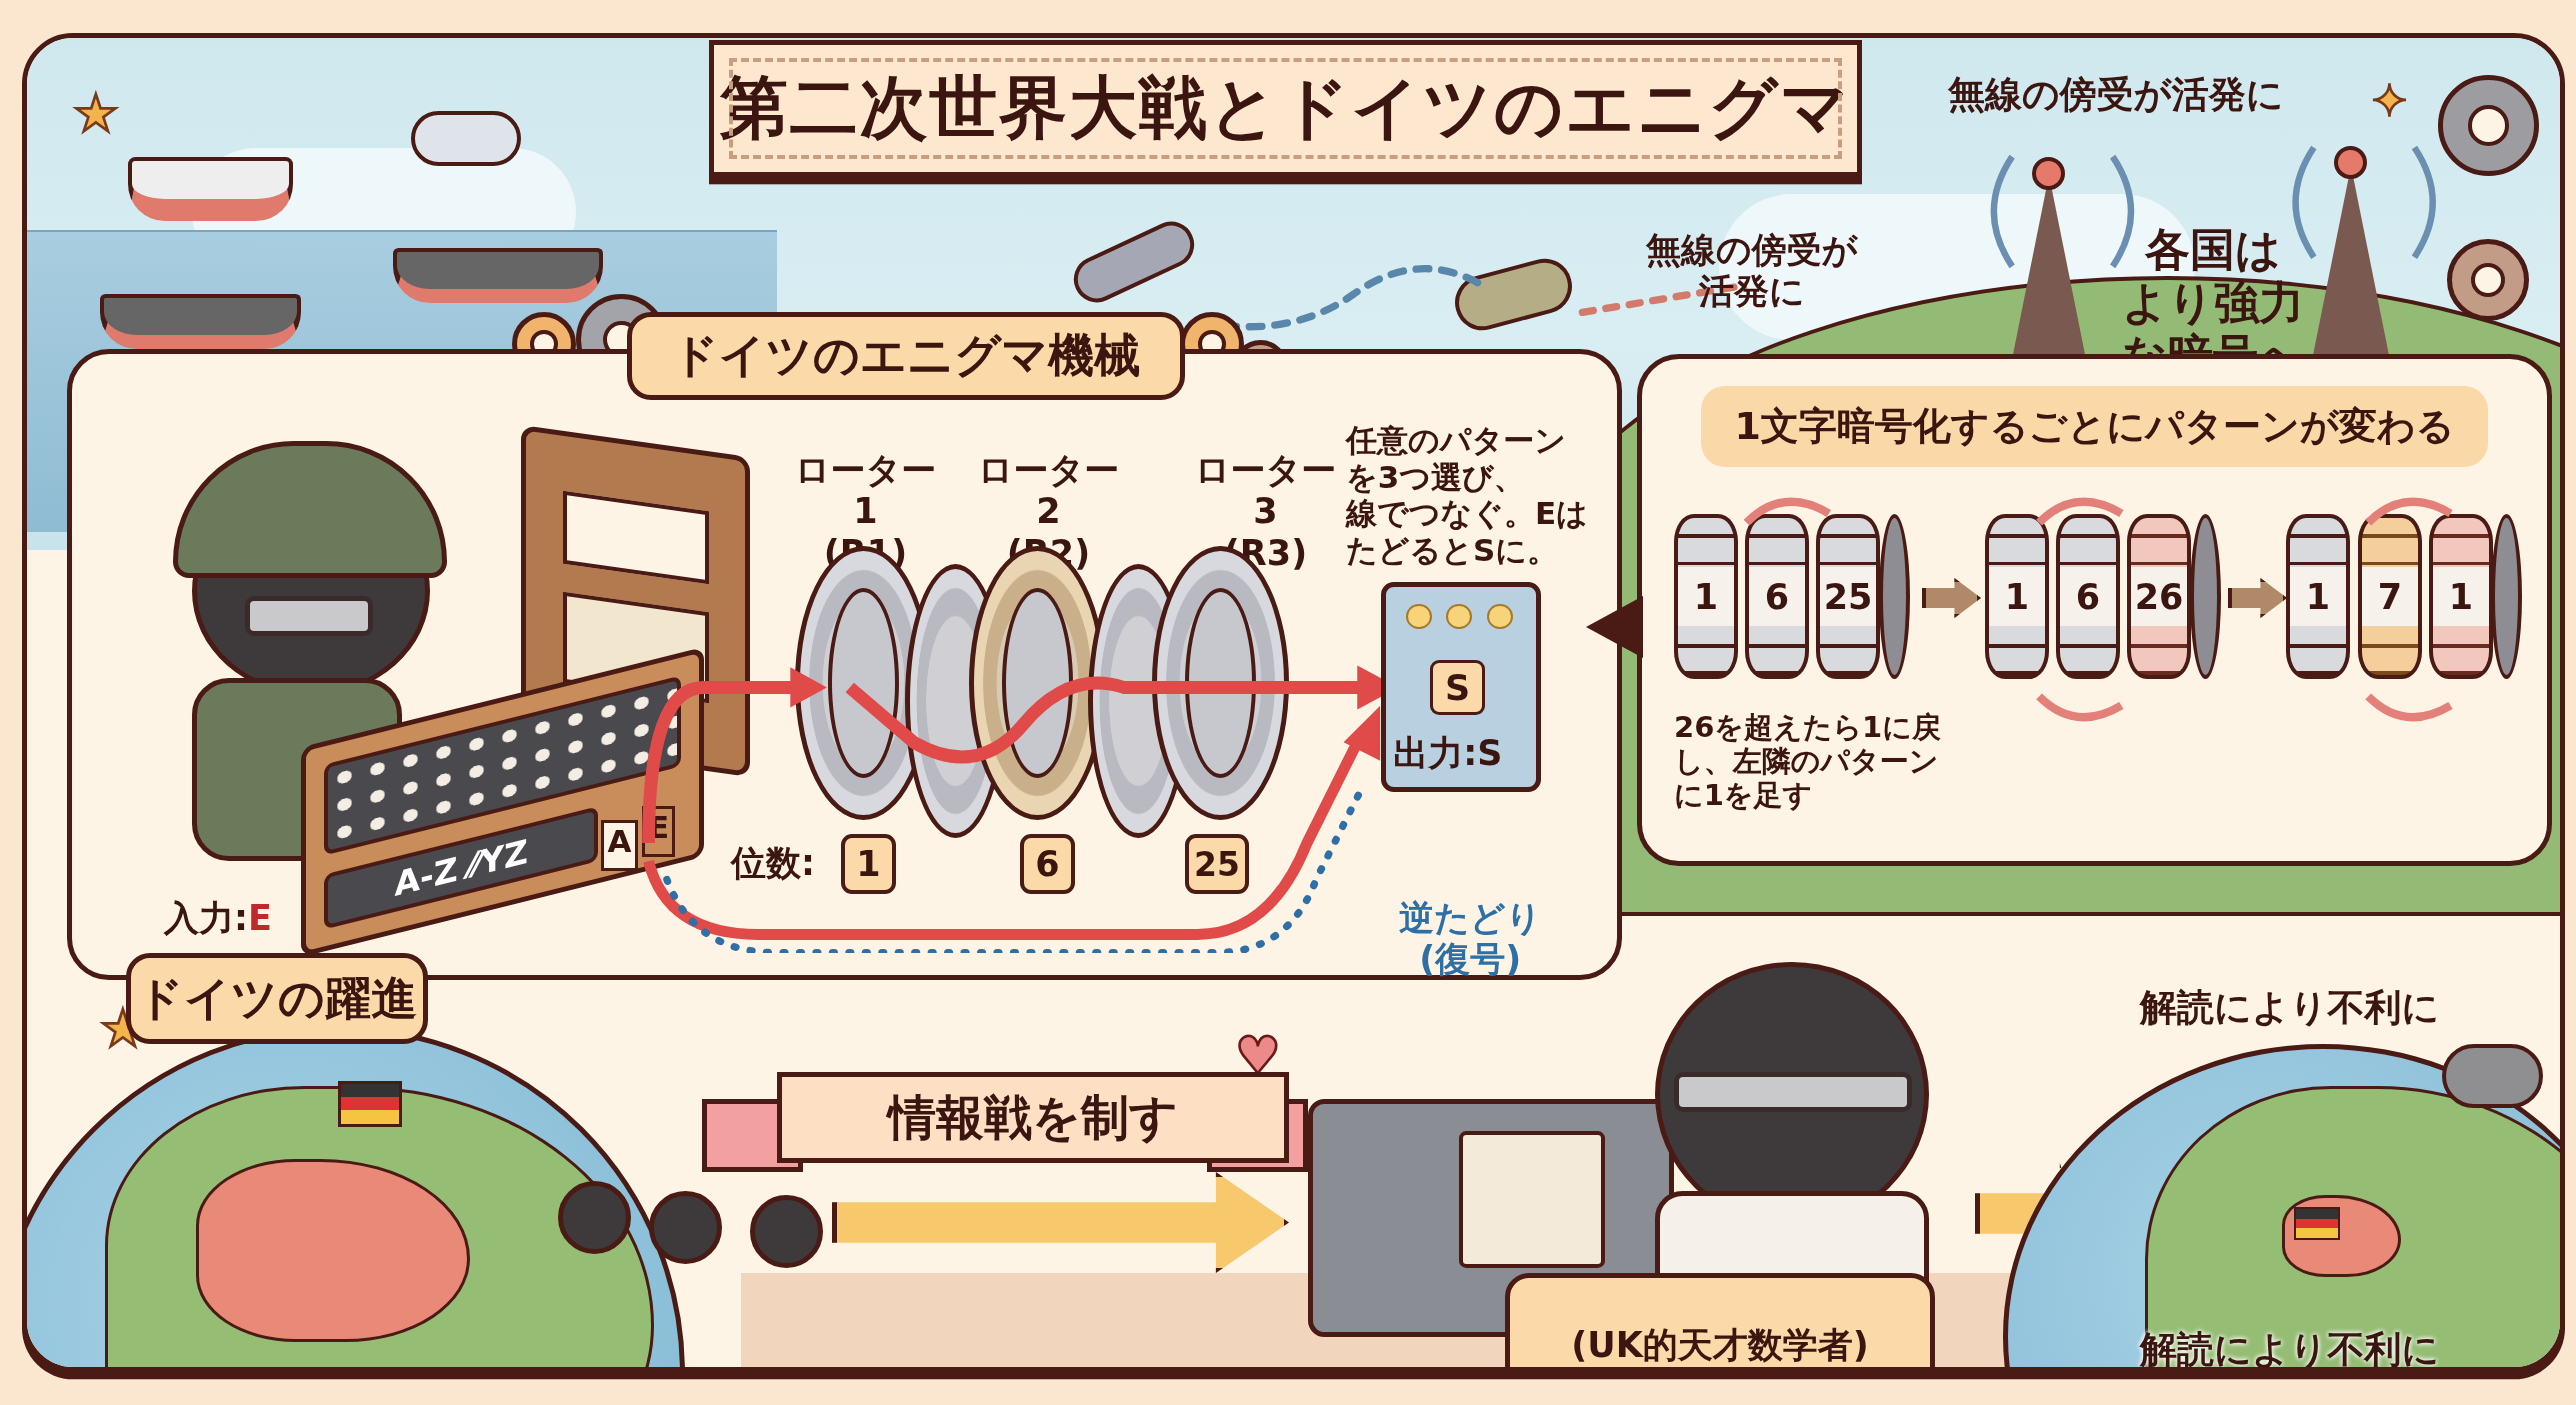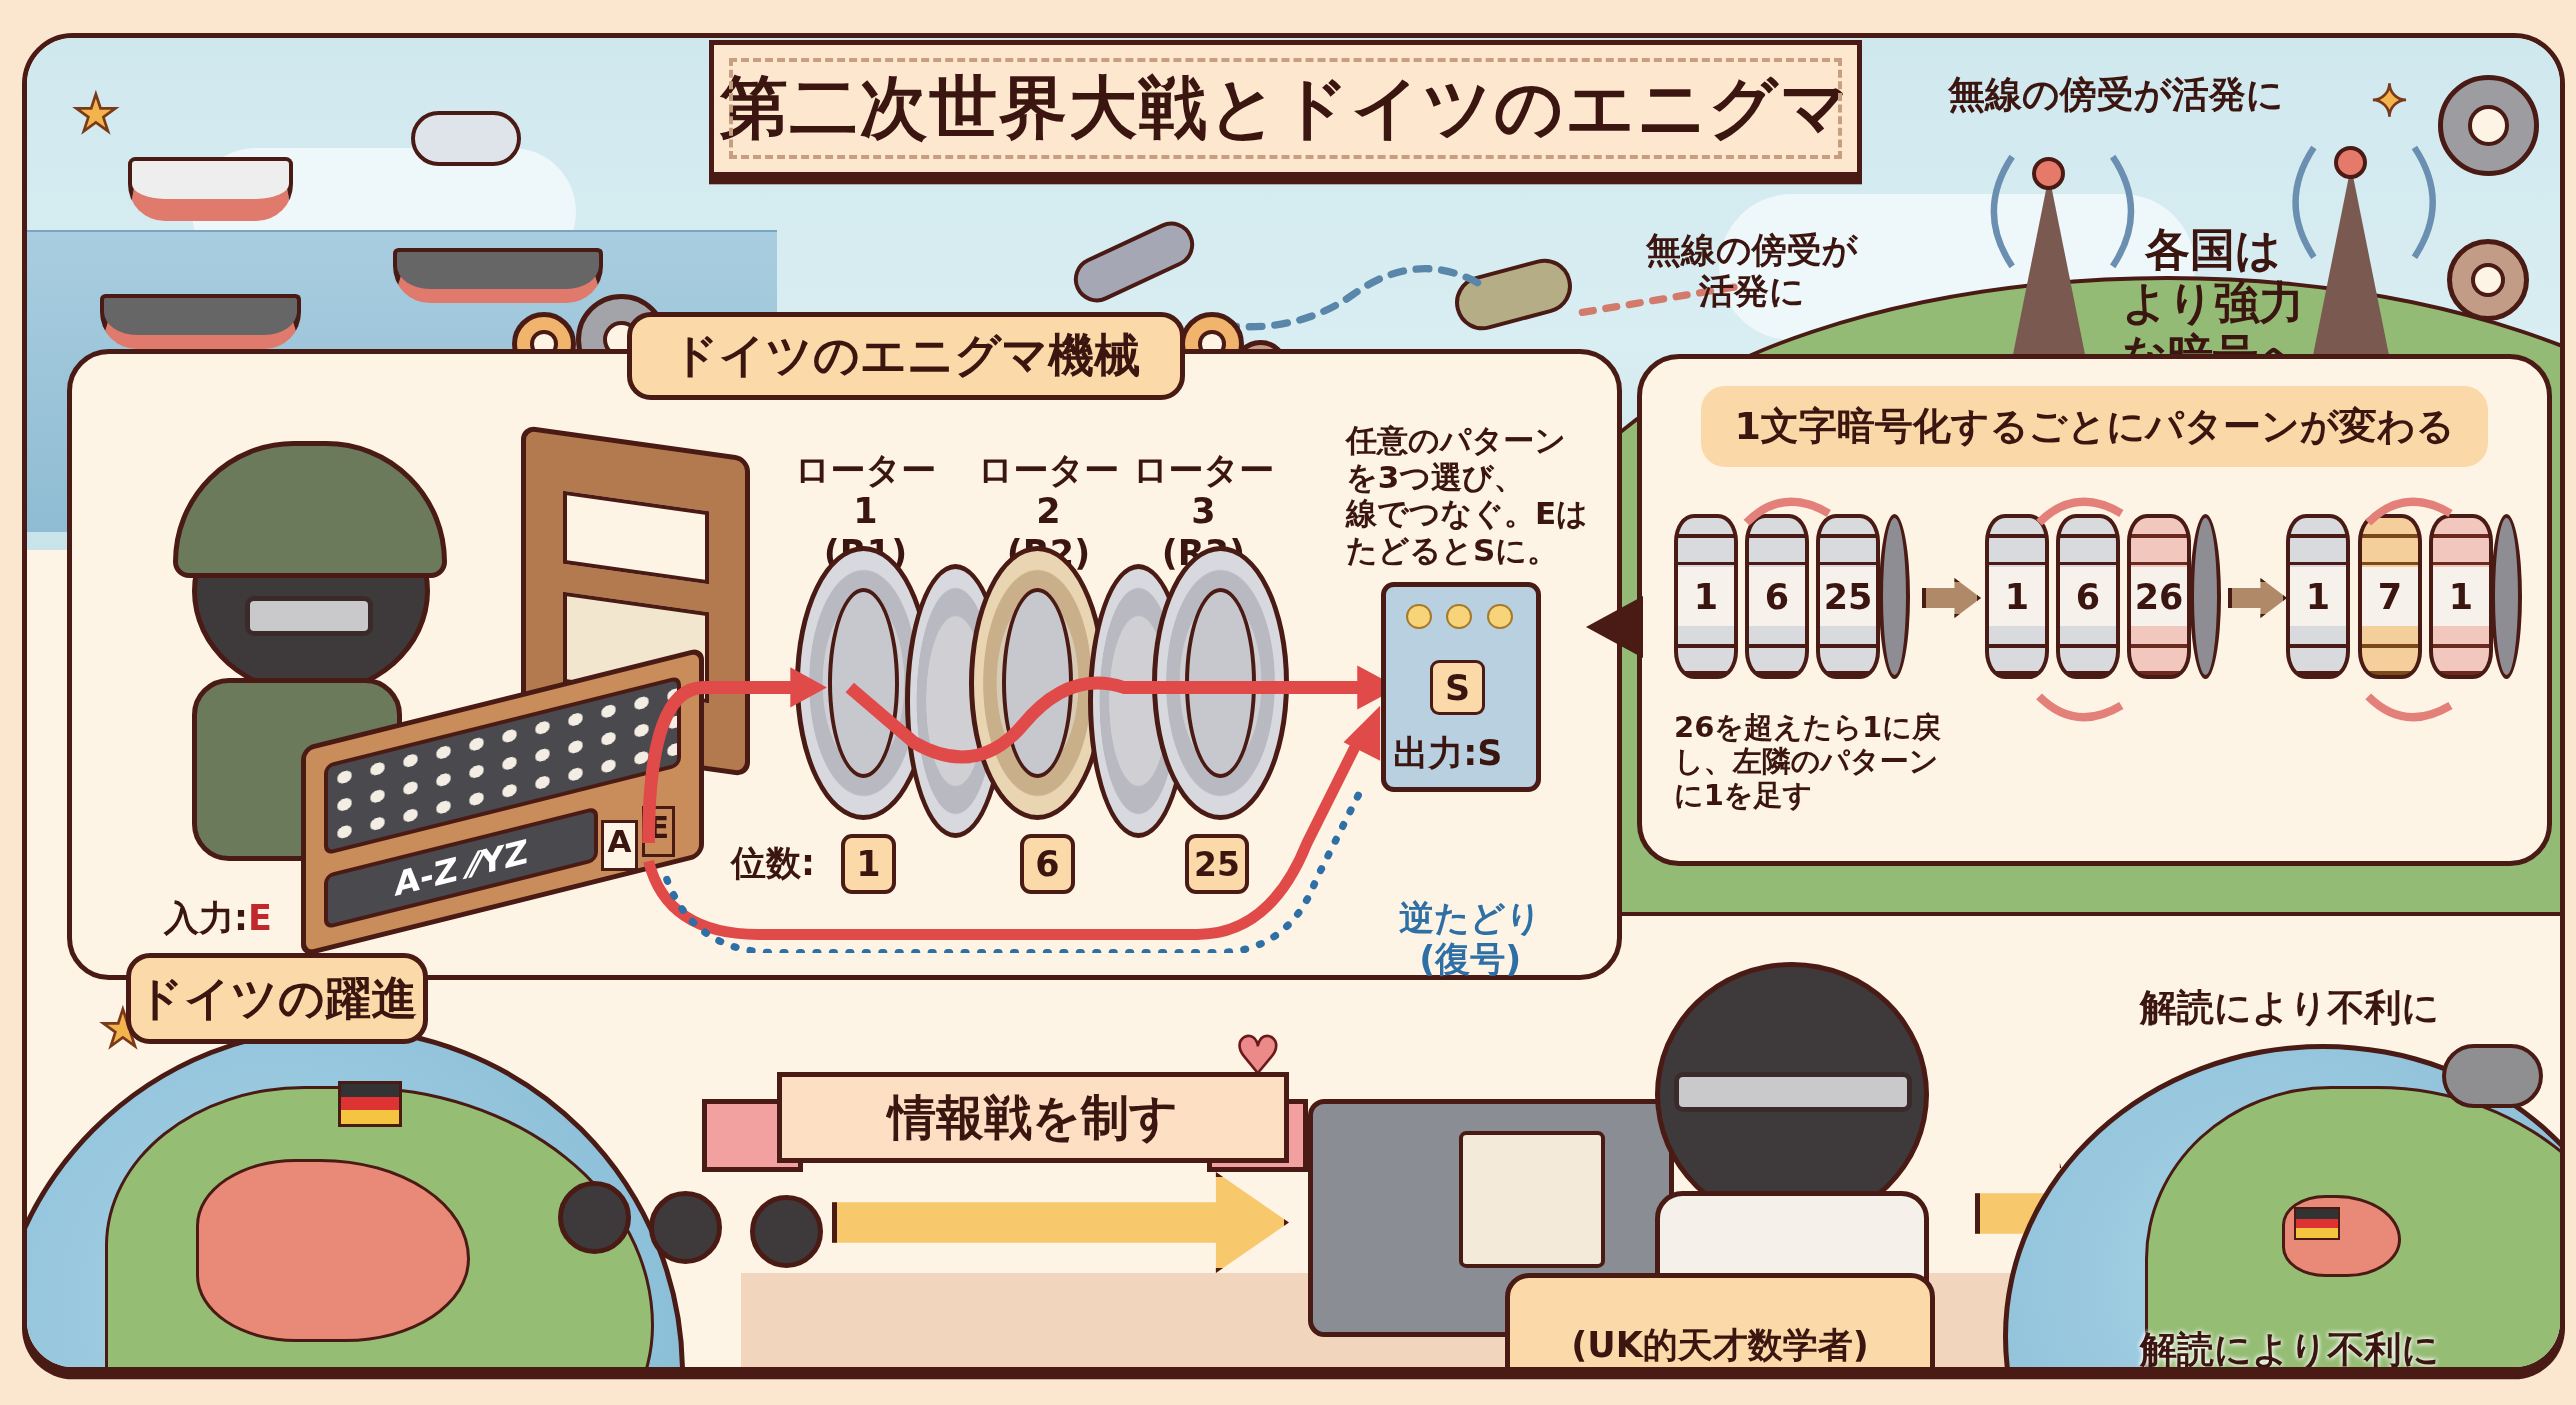--- a/index.html
+++ b/index.html
@@ -181,21 +181,21 @@
   </div>
 
   <div class="txt" style="left:756px;top:412px;font-size:35px;text-align:center;width:165px;">
     <div>ローター1</div>
       <div>(R1)</div>
   </div>
   <div class="txt" style="left:939px;top:412px;font-size:35px;text-align:center;width:165px;">
     <div>ローター2</div>
       <div>(R2)</div>
   </div>
-  <div class="txt" style="left:1094px;top:412px;font-size:35px;text-align:center;width:165px;">
+  <div class="txt" style="left:1156px;top:412px;font-size:35px;text-align:center;width:165px;">
     <div>ローター3</div>
       <div>(R3)</div>
   </div>
 
   <div class="rotor" style="left:768px;top:508px;">
       <div class="core"></div>
     </div>
   <div class="rotor" style="left:878px;top:526px;width:101px;"></div>
   <div class="rotor gold" style="left:942px;top:508px;">
       <div class="core"></div>

